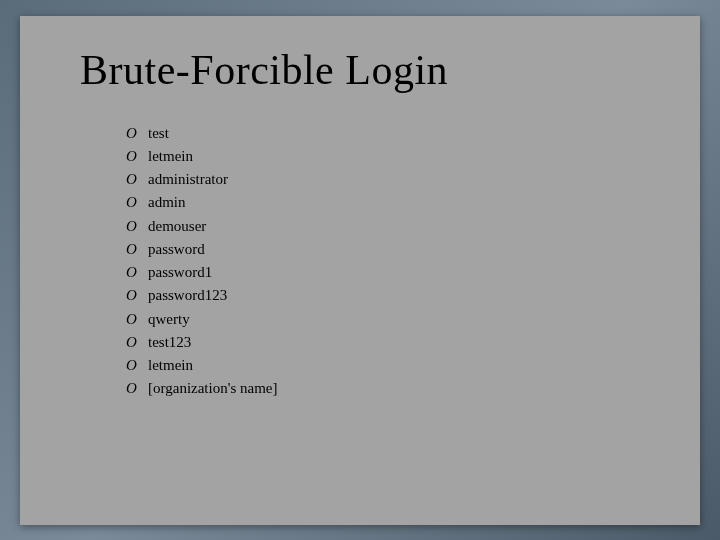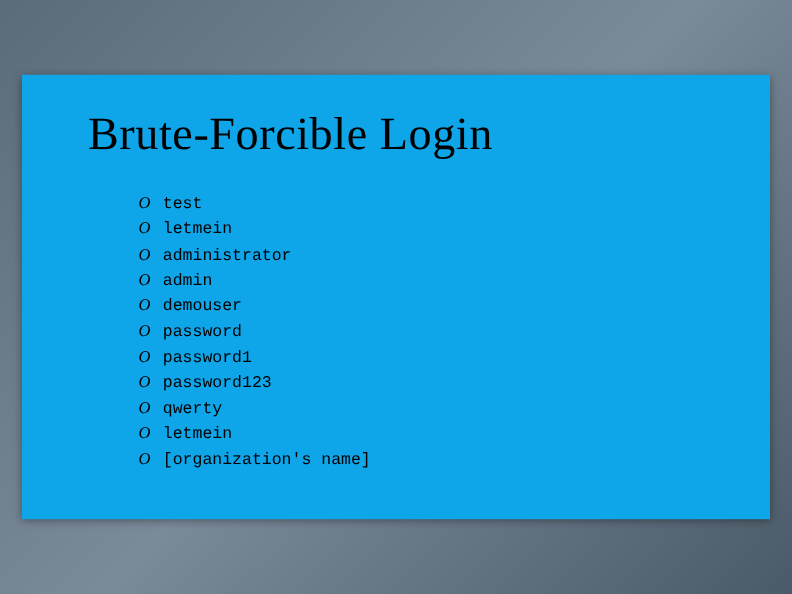--- a/index.html
+++ b/index.html
@@ -11,42 +11,42 @@
   }
   body {
     background: linear-gradient(135deg, #5a6b7a 0%, #7a8a99 50%, #4a5a68 100%);
     display: flex;
     align-items: center;
     justify-content: center;
     font-family: Georgia, 'Times New Roman', serif;
   }
   .slide {
     width: 680px;
-    height: 404px;
-    background: #0ea5e9;
+    height: 509px;
+    background: #a3a3a3;
     box-shadow: 0 2px 8px rgba(0,0,0,0.4);
     box-sizing: border-box;
     padding: 30px 60px 20px 60px;
     position: relative;
   }
   .title {
     font-size: 42px;
     font-weight: normal;
     color: #000;
     margin: 0 0 28px 0;
     font-family: Georgia, 'Times New Roman', serif;
     letter-spacing: 0.5px;
   }
   .list {
     margin: 0 0 0 46px;
     padding: 0;
     list-style: none;
   }
   .list li {
-    font-family: Liberation Mono, monospace;
+    font-family: Liberation Serif, serif;
     font-size: 15px;
     color: #000;
     line-height: 1.55;
     position: relative;
     padding-left: 22px;
   }
   .list li::before {
     content: "O";
     position: absolute;
     left: 0;
@@ -65,16 +65,17 @@
   <ul class="list">
     <li>test</li>
     <li>letmein</li>
     <li>administrator</li>
     <li>admin</li>
     <li>demouser</li>
     <li>password</li>
     <li>password1</li>
     <li>password123</li>
     <li>qwerty</li>
+    <li>test123</li>
     <li>letmein</li>
     <li>[organization's name]</li>
   </ul>
 </div>
 
 </body></html>

